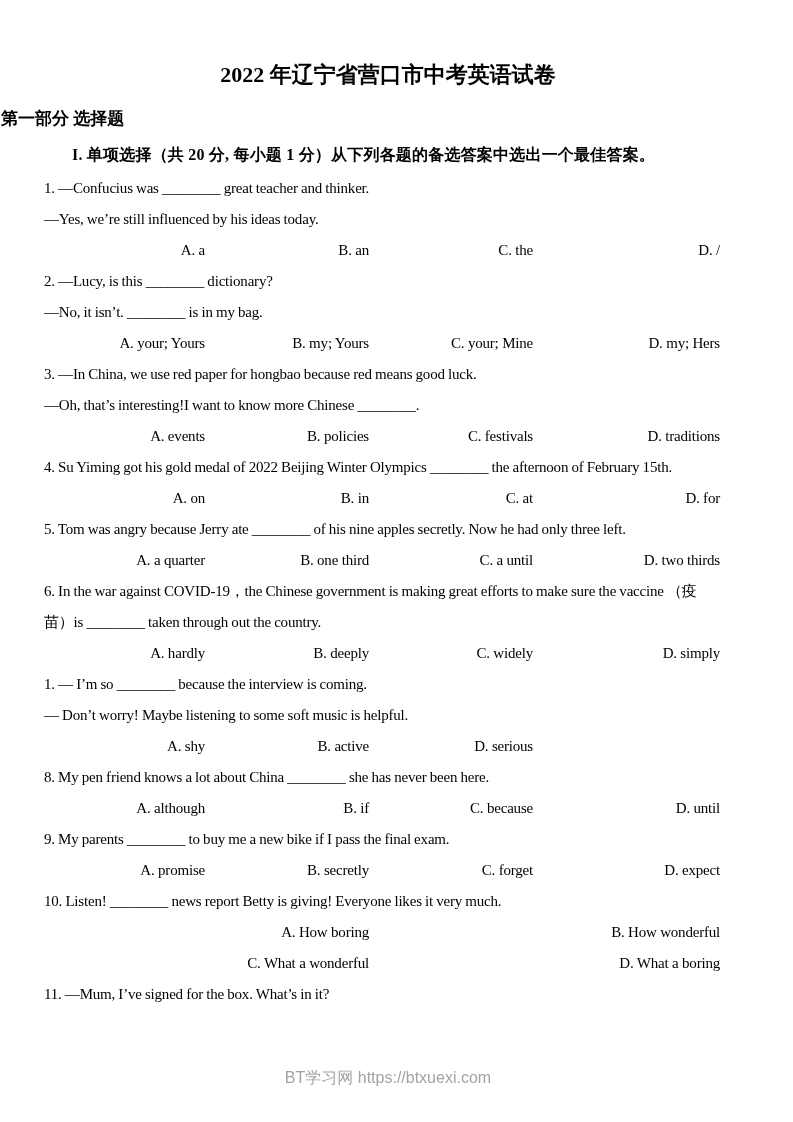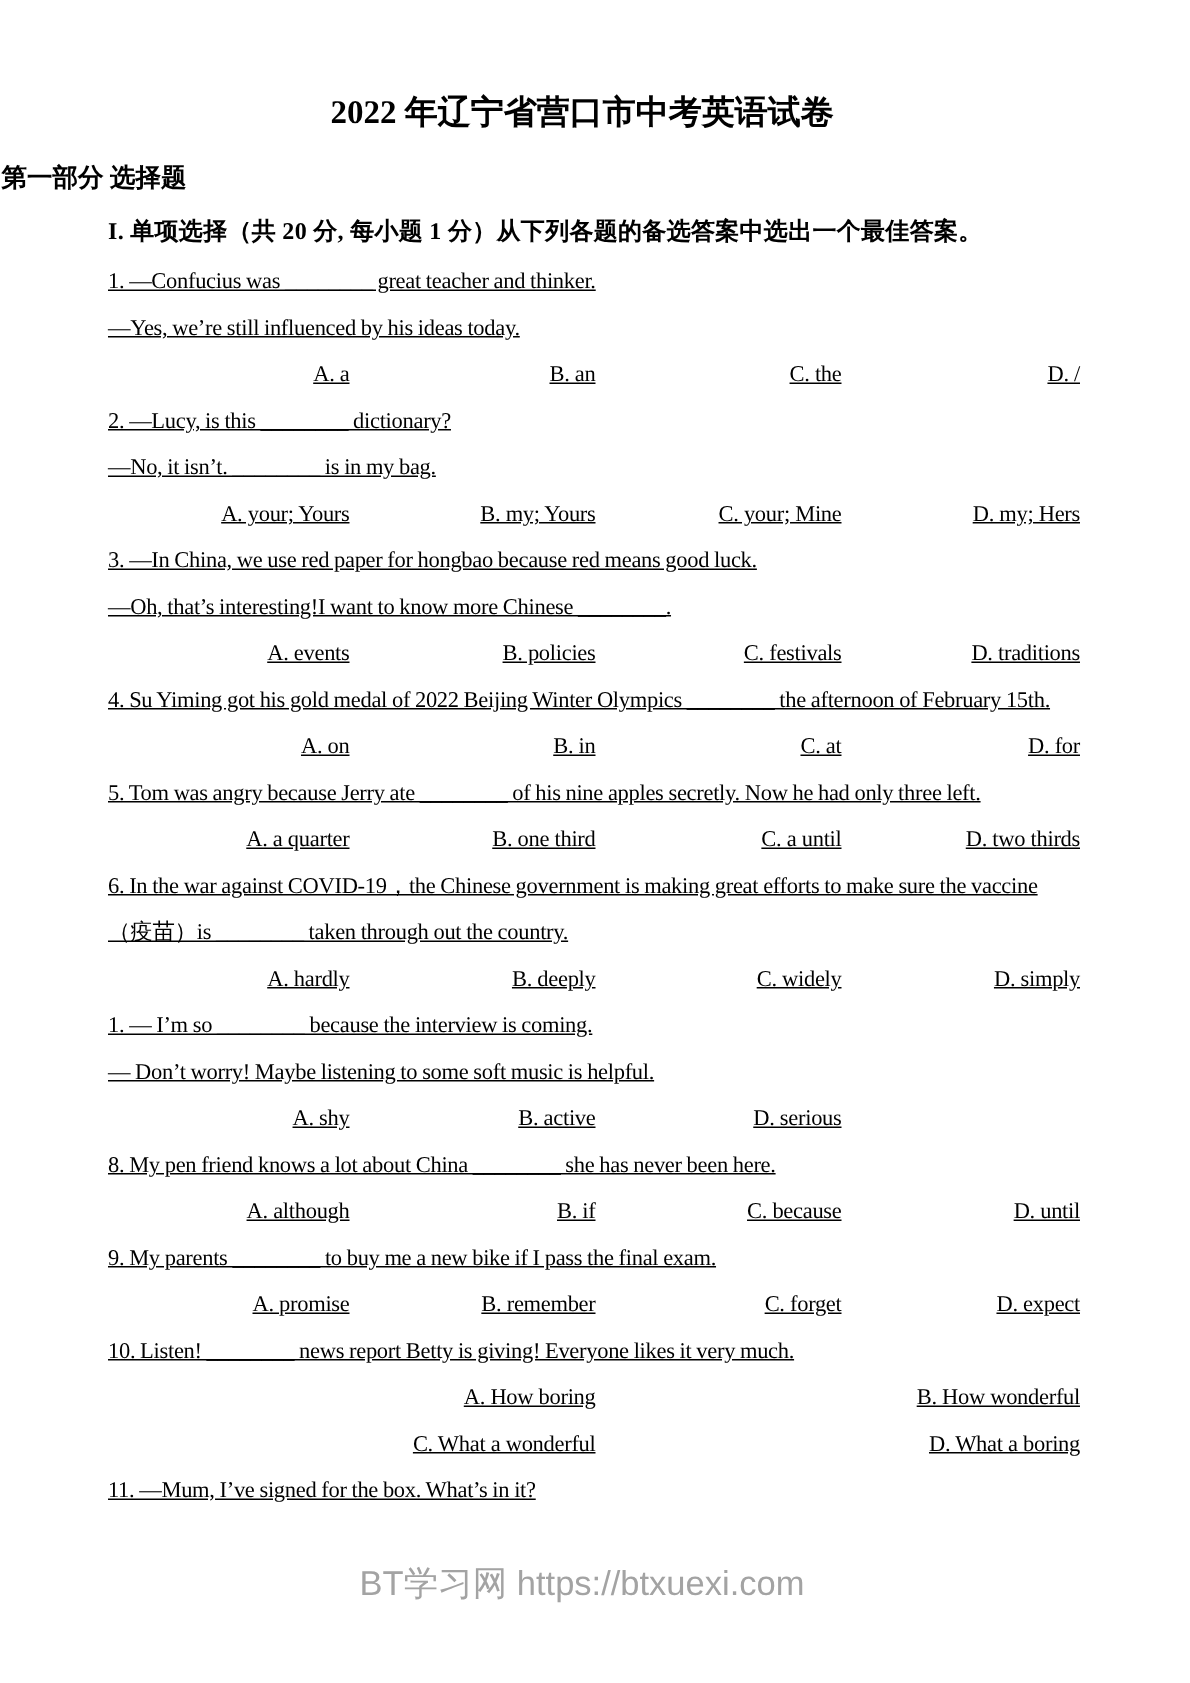--- a/index.html
+++ b/index.html
@@ -28,22 +28,21 @@
     font-weight: bold;
   }
   .instruction {
     margin: 13px 50px 0 72px;
     font-size: 16px;
     line-height: 23px;
     font-weight: bold;
     letter-spacing: 0.2px;
   }
   .questions {
-    margin: 7px 56px 0 72px;
-    text-decoration: underline;
+    margin: 7px 56px 0 44px;
   }
   .qline {
     margin: 0;
     font-size: 15px;
     line-height: 31px;
     letter-spacing: -0.2px;
     word-spacing: -0.3px;
   }
   .options { margin: 0; }
   .options.cols-4 {
@@ -58,24 +57,24 @@
     display: block;
     font-size: 15px;
     line-height: 31px;
     letter-spacing: -0.2px;
     text-align: right;
   }
   .footer {
     position: absolute;
     left: 0;
     right: 0;
-    top: 1039px;
+    top: 1062px;
     text-align: center;
     font-family: "Liberation Sans", "DejaVu Sans", sans-serif;
-    font-size: 23px;
+    font-size: 16px;
     line-height: 32px;
   }
 </style>
 </head>
 <body>
 
 <div class="page">
   <h1 class="page-title">2022 年辽宁省营口市中考英语试卷</h1>
   <h2 class="section-heading">第一部分 选择题</h2>
   <p class="instruction">I. 单项选择（共 20 分, 每小题 1 分）从下列各题的备选答案中选出一个最佳答案。</p>
@@ -152,21 +151,21 @@
           <span class="option">A. although</span>
           <span class="option">B. if</span>
           <span class="option">C. because</span>
           <span class="option">D. until</span>
         </div>
       </div>
       <div class="question">
         <p class="qline">9. My parents ________ to buy me a new bike if I pass the final exam.</p>
         <div class="options cols-4">
           <span class="option">A. promise</span>
-          <span class="option">B. remember</span>
+          <span class="option">B. secretly</span>
           <span class="option">C. forget</span>
           <span class="option">D. expect</span>
         </div>
       </div>
       <div class="question">
         <p class="qline">10. Listen! ________ news report Betty is giving! Everyone likes it very much.</p>
         <div class="options cols-2">
           <span class="option">A. How boring</span>
           <span class="option">B. How wonderful</span>
           <span class="option">C. What a wonderful</span>

